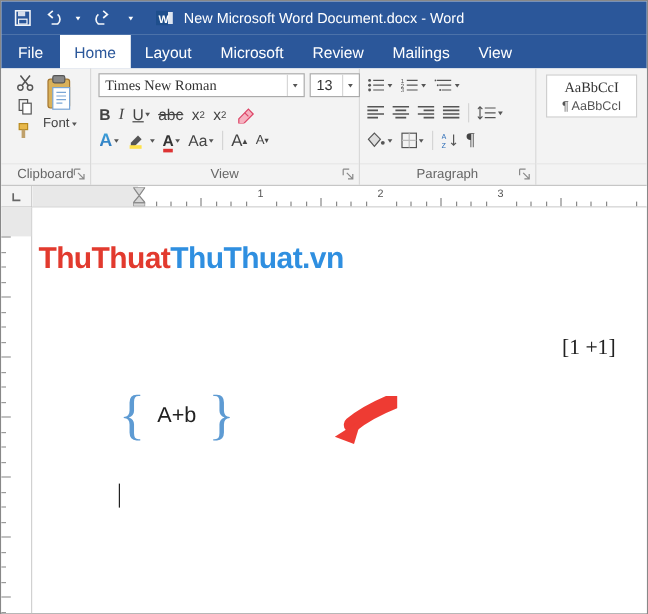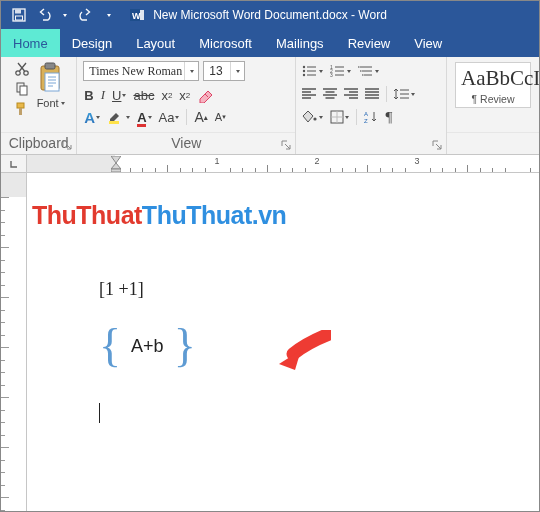--- a/index.html
+++ b/index.html
@@ -8,27 +8,27 @@
 
 .titlebar { background: #2b579a; height: 28px; display: flex; align-items: center; color: #fff; font-size: 12px; position: relative; }
 .titlebar .qat { display: flex; align-items: center; gap: 10px; padding-left: 10px; }
 .titlebar .qat .qbtn { width: 16px; height: 16px; display: flex; align-items: center; justify-content: center; opacity: .95; }
 .titlebar .title { position: absolute; left: 0; right: 0; text-align: center; font-size: 12px; pointer-events: none; }
 .titlebar .word-icon { width: 16px; height: 16px; margin-left: 18px; }
 
 
 .tabs { background: #2b579a; height: 28px; display: flex; align-items: stretch; color: #fff; font-size: 13px; }
 .tab { padding: 0 12px; display: flex; align-items: center; cursor: pointer; }
-.tab.active { background: #5eead4; color: #2b579a; }
+.tab.active { background: #ffffff; color: #2b579a; }
 .tab.file { padding: 0 14px; }
 
 
 .ribbon { background: #f3f3f3; border-bottom: 1px solid #c6c6c6; height: 98px; display: flex; }
 .group { border-right: 1px solid #d9d9d9; display: flex; flex-direction: column; position: relative; }
-.group-label { text-align: center; font-size: 14px; color: #666; padding: 2px 0 3px; border-top: 1px solid #e6e6e6; display: flex; justify-content: center; align-items: center; gap: 6px; }
+.group-label { text-align: center; font-size: 11px; color: #666; padding: 2px 0 3px; border-top: 1px solid #e6e6e6; display: flex; justify-content: center; align-items: center; gap: 6px; }
 .group-body { flex: 1; display: flex; align-items: flex-start; padding: 4px 6px 0; }
 .dlg-launcher { position: absolute; right: 3px; bottom: 3px; width: 12px; height: 12px; }
 
 .clipboard-body { flex-direction: column; align-items: center; padding-top: 4px; }
 .mini-col { display: flex; flex-direction: column; gap: 4px; margin-right: 4px; }
 .mini-btn { width: 20px; height: 16px; display: flex; align-items: center; justify-content: center; }
 .paste-btn { display: flex; flex-direction: column; align-items: center; gap: 1px; margin-top: 1px; }
 .paste-btn .lbl { font-size: 11px; color: #444; display: flex; align-items: center; gap: 2px; }
 
 .font-top { display: flex; gap: 4px; margin-bottom: 5px; }
@@ -38,21 +38,21 @@
 .font-row { display: flex; align-items: center; gap: 7px; margin-bottom: 4px; padding-left: 1px; }
 .rbtn { height: 18px; display: flex; align-items: center; justify-content: center; color: #444; font-size: 13px; position: relative; }
 .rbtn .dd-sm { margin-left: 1px; }
 .ico { width: 16px; height: 16px; display: inline-block; }
 
 .para-row { display: flex; align-items: center; gap: 7px; margin-bottom: 5px; }
 .sep { width: 1px; height: 16px; background: #d5d5d5; }
 
 .styles-body { padding: 5px 8px 0; text-align: center; }
 .style-tile { border: 1px solid #cfcfcf; background: #fff; padding: 4px 5px 2px; width: 76px; }
-.style-tile .preview { font-family: "Times New Roman", serif; font-size: 21px; color: #333; line-height: 1.1; }
+.style-tile .preview { font-family: "Times New Roman", serif; font-size: 12px; color: #333; line-height: 1.1; }
 .style-tile .name { font-size: 10.5px; color: #555; margin-top: 3px; }
 
 
 .ruler-row { display: flex; height: 18px; background: #fff; }
 .corner { width: 26px; border-right: 1px solid #c6c6c6; border-bottom: 1px solid #c6c6c6; background: #f3f3f3; display:flex; align-items:center; justify-content:center; }
 .hruler { flex: 1; position: relative; border-bottom: 1px solid #c6c6c6; background: #fff; overflow: hidden; }
 .hruler .shade { position: absolute; top: 0; bottom: 0; background: #e8e8e8; }
 .hruler .ticks { position: absolute; top: 0; left: 0; right: 0; bottom: 0; }
 .hruler .tick { position: absolute; bottom: 0; width: 1px; background: #888; }
 .hruler .num { position: absolute; top: 1px; font-size: 9px; color: #555; transform: translateX(-50%); }
@@ -60,21 +60,21 @@
 
 .doc-area { display: flex; height: 340px; }
 .vruler { width: 26px; border-right: 1px solid #c6c6c6; background: #fff; position: relative; }
 .vruler .shade { position: absolute; left: 0; right: 0; background: #e8e8e8; }
 .vruler .tick { position: absolute; left: 0; height: 1px; background: #999; }
 
 .page { flex: 1; background: #fff; position: relative; padding: 20px 26px 0 72px; overflow: hidden; }
 .watermark { position: absolute; left: 5px; top: 28px; font-size: 25px; font-weight: 800; font-family: Arial, sans-serif; letter-spacing: -0.5px; }
 .watermark .a { color: #e23a2e; }
 .watermark .b { color: #2f8fe0; }
-.doc-text { font-family: "Times New Roman", serif; font-size: 18px; color: #222; }
+.doc-text { font-family: "Times New Roman", serif; font-size: 18px; color: #222; text-align: right; }
 .eq1 { margin-top: 86px; }
 .eq2 { margin-top: 28px; display: flex; align-items: center; gap: 10px; position: relative; }
 .brace { font-size: 46px; color: #5e9bd3; font-family: "Times New Roman", serif; line-height: 0.8; }
 .cursor-line { margin-top: 38px; width: 1px; height: 20px; background: #222; }
 
 .arrow { position: absolute; left: 172px; top: 2px; }
 
 
 .chev-down { width: 0; height: 0; border-left: 3px solid transparent; border-right: 3px solid transparent; border-top: 4px solid #555; display: inline-block; }
 .chev-down.white { border-top-color: #fff; }
@@ -109,26 +109,26 @@
   </div>
   <svg class="word-icon" viewBox="0 0 16 16">
       <rect x="1" y="2" width="10" height="12" fill="#1e4e8c"></rect>
       <text x="3" y="12" font-size="9" font-weight="700" fill="#fff">W</text>
       <rect x="11" y="3" width="4" height="10" fill="#fff" opacity=".85"></rect>
     </svg>
   <div class="title">New Microsoft Word Document.docx - Word</div>
 </div>
 
 <div class="tabs">
+  <div class="tab file">File</div>
   <div class="tab active">Home</div>
-  <div class="tab">Design</div>
   <div class="tab">Layout</div>
   <div class="tab">Microsoft</div>
+  <div class="tab">Review</div>
   <div class="tab">Mailings</div>
-  <div class="tab">Review</div>
   <div class="tab">View</div>
 </div>
 
 <div class="ribbon">
 
   <div class="group" style="width:78px;">
     <div class="group-body clipboard-body">
       <div style="display:flex;">
         <div class="mini-col">
           <div class="mini-btn">
@@ -168,21 +168,21 @@
     <div class="group-label">Clipboard</div>
     <svg class="dlg-launcher" viewBox="0 0 12 12">
         <path d="M2 2h5M2 2v5" stroke="#888" fill="none"></path>
         <path d="M5 5l5 5M10 6v4h-4" stroke="#888" fill="none"></path>
       </svg>
   </div>
 
   <div class="group" style="width:224px;">
     <div class="group-body" style="flex-direction:column;">
       <div class="font-top">
-        <div class="combo" style="width:116px;">
+        <div class="combo" style="width:172px;">
           <span class="txt" style="font-family:'Times New Roman',serif;">Times New Roman</span>
           <span class="dd">
               <span class="chev-down sm"></span>
             </span>
         </div>
         <div class="combo" style="width:42px;">
           <span class="txt">13</span>
           <span class="dd">
               <span class="chev-down sm"></span>
             </span>
@@ -312,31 +312,32 @@
         <span class="rbtn">
             <svg width="14" height="14" viewBox="0 0 14 14">
               <text x="0" y="6" font-size="6" fill="#2a6bb6">A</text>
               <text x="0" y="13" font-size="6" fill="#2a6bb6">Z</text>
               <path d="M10 2v9M8 9l2 2 2-2" stroke="#555" fill="none"></path>
             </svg>
           </span>
         <span class="rbtn" style="font-family:serif;font-size:15px;">¶</span>
       </div>
     </div>
+    <div class="group-label">Paragraph</div>
     <svg class="dlg-launcher" viewBox="0 0 12 12">
         <path d="M2 2h5M2 2v5" stroke="#888" fill="none"></path>
         <path d="M5 5l5 5M10 6v4h-4" stroke="#888" fill="none"></path>
       </svg>
   </div>
 
   <div class="group" style="flex:1;border-right:none;">
     <div class="group-body styles-body">
       <div class="style-tile">
         <div class="preview">AaBbCcI</div>
-        <div class="name">¶ Review</div>
+        <div class="name">¶ AaBbCcI</div>
       </div>
     </div>
     <div class="group-label">&nbsp;</div>
   </div>
 </div>
 
 <div class="ruler-row">
   <div class="corner">
       <svg width="10" height="10" viewBox="0 0 10 10">
         <path d="M2 2v6h6" stroke="#666" fill="none" stroke-width="1.4"></path>

